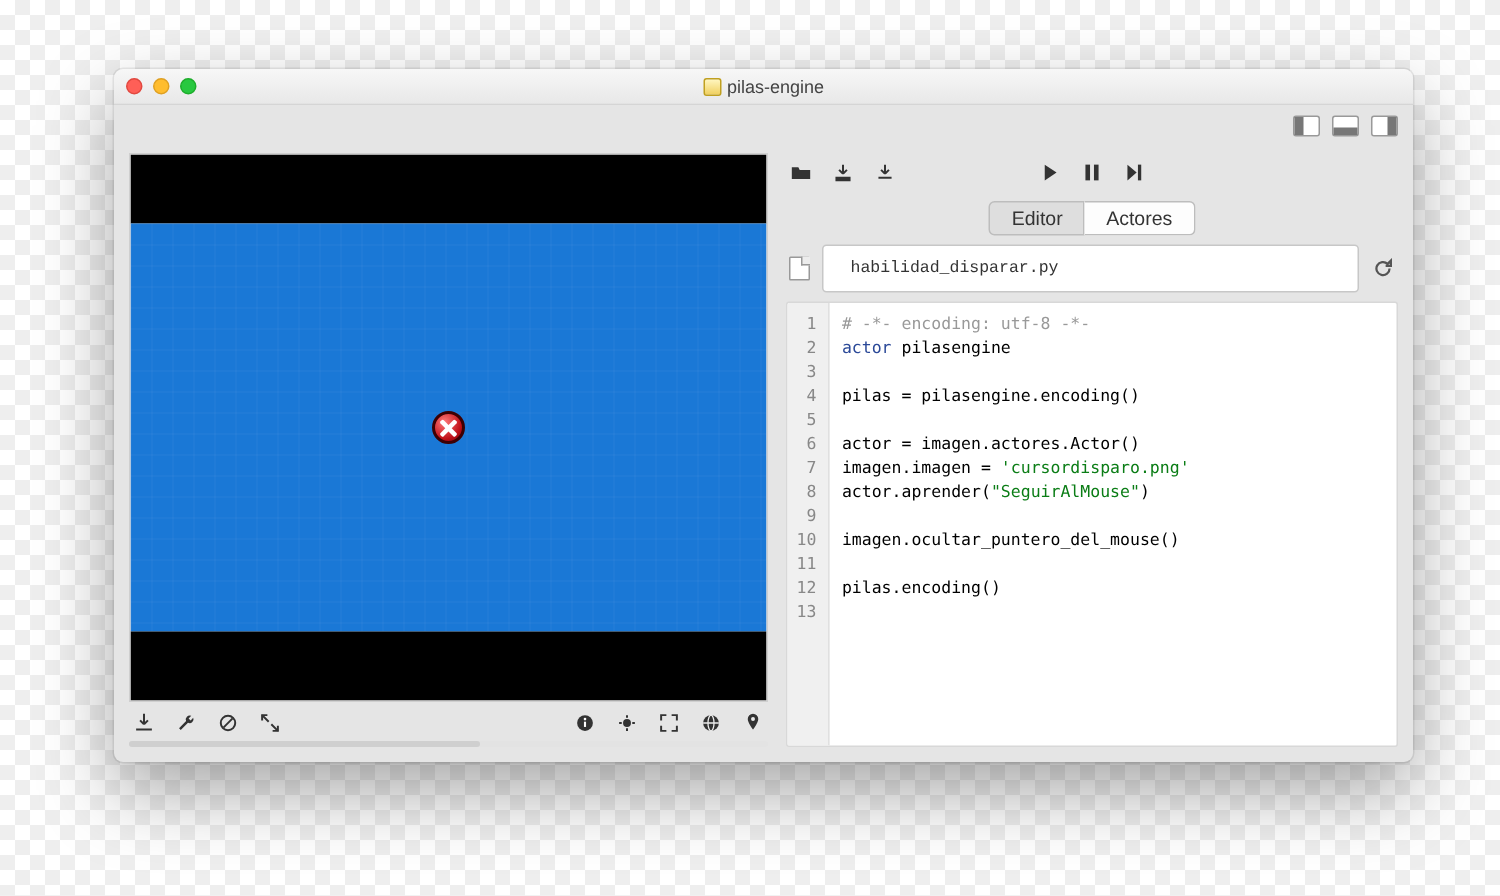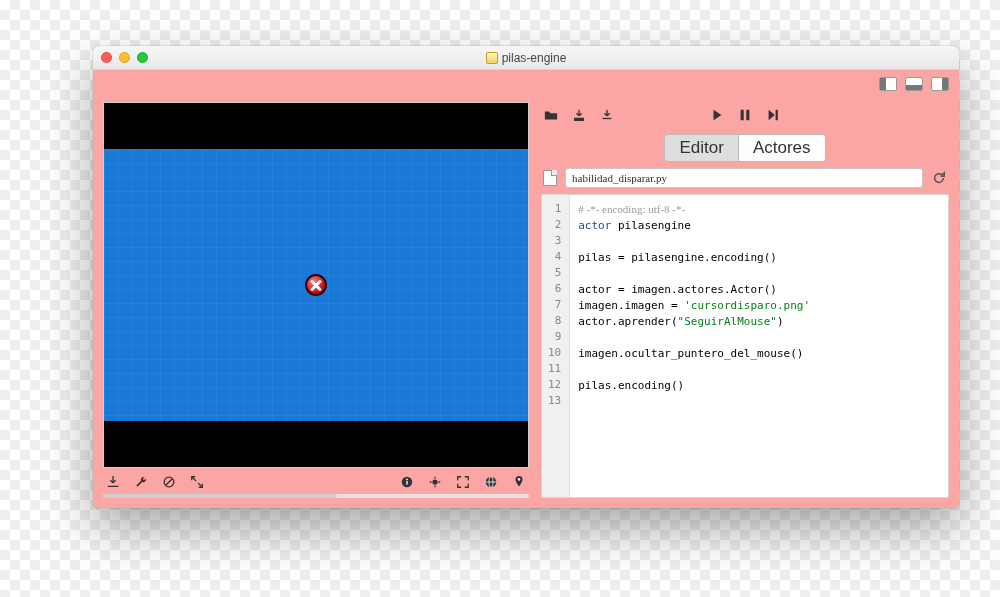--- a/index.html
+++ b/index.html
@@ -11,23 +11,23 @@
       linear-gradient(45deg, transparent 75%, #eee 75%),
       linear-gradient(-45deg, transparent 75%, #eee 75%);
     background-size: 20px 20px;
     background-position: 0 0, 0 10px, 10px -10px, -10px 0;
     width: 1000px;
     height: 597px;
     overflow: hidden;
   }
   .window {
     position: absolute;
-    left: 93px; top: 46px;
+    left: 76px; top: 46px;
     width: 866px; height: 462px;
-    background: #fca5a5;
+    background: #e5e5e5;
     border-radius: 6px;
     box-shadow: 0 20px 50px rgba(0,0,0,0.35), 0 0 0 1px rgba(0,0,0,0.08);
     display: flex;
     flex-direction: column;
   }
   .titlebar {
     height: 24px;
     background: linear-gradient(#f7f7f7,#e8e8e8);
     border-bottom: 1px solid #d5d5d5;
     border-radius: 6px 6px 0 0;
@@ -113,51 +113,51 @@
   }
   .right-top{
     display:flex; align-items:center; padding:0 2px; position:relative; height:26px;
   }
   .file-icons{display:flex;gap:12px;}
   .media-icons{display:flex;gap:12px;position:absolute;left:50%;transform:translateX(-50%);}
   .tab-bar{
     display:flex; justify-content:center; gap:0;
   }
   .tab{
-    font-size:17px; padding:3px 14px; background:#fdfdfd;
+    font-size:13px; padding:3px 14px; background:#fdfdfd;
     border:1px solid #bdbdbd; cursor:pointer; color:#333;
   }
   .tab:first-child{border-radius:4px 0 0 4px;}
   .tab:last-child{border-radius:0 4px 4px 0; border-left:none;}
   .tab.active{background:#dedede;}
   .file-row{
     display:flex; align-items:center; gap:8px; padding:0 2px;
   }
   .doc-icon{width:14px;height:16px;border:1px solid #999;border-radius:1px;position:relative;background:#fff;}
   .doc-icon::after{content:"";position:absolute;right:-1px;top:-1px;width:5px;height:5px;background:#ececec;border-left:1px solid #999;border-bottom:1px solid #999;}
   .filename-input{
-    flex:1; height:20px; padding:2px 6px; background:#fff;
+    flex:1; height:32px; padding:2px 18px; background:#fff;
     border:1px solid #c7c7c7; border-radius:3px;
-    font-size:11px; color:#333; font-family:Liberation Serif, serif;
+    font-size:11px; color:#333; font-family:Liberation Mono, monospace;
   }
   .refresh svg{fill:#555;}
   .editor{
     flex:1; background:#fff; border:1px solid #d8d8d8; border-radius:2px;
     display:flex; font-family: Menlo, Monaco, Consolas, monospace; font-size:11px;
     line-height:16px; color:#000; overflow:hidden;
   }
   .gutter{
     background:#f0f0f0; border-right:1px solid #e0e0e0;
     text-align:right; color:#888; padding:6px 8px 6px 6px; user-select:none;
     min-width:28px; white-space:pre;
   }
   .code{
     padding:6px 8px; white-space:pre;
   }
-  .c-comment{color:#999;font-family:Liberation Serif, serif;}
+  .c-comment{color:#999;}
   .c-keyword{color:#2b4998;}
   .c-string{color:#0b7d16;}
 </style>
 </head>
 <body>
 
 <div class="window">
   <div class="titlebar">
     <div class="traffic">
       <div class="dot red"></div>

